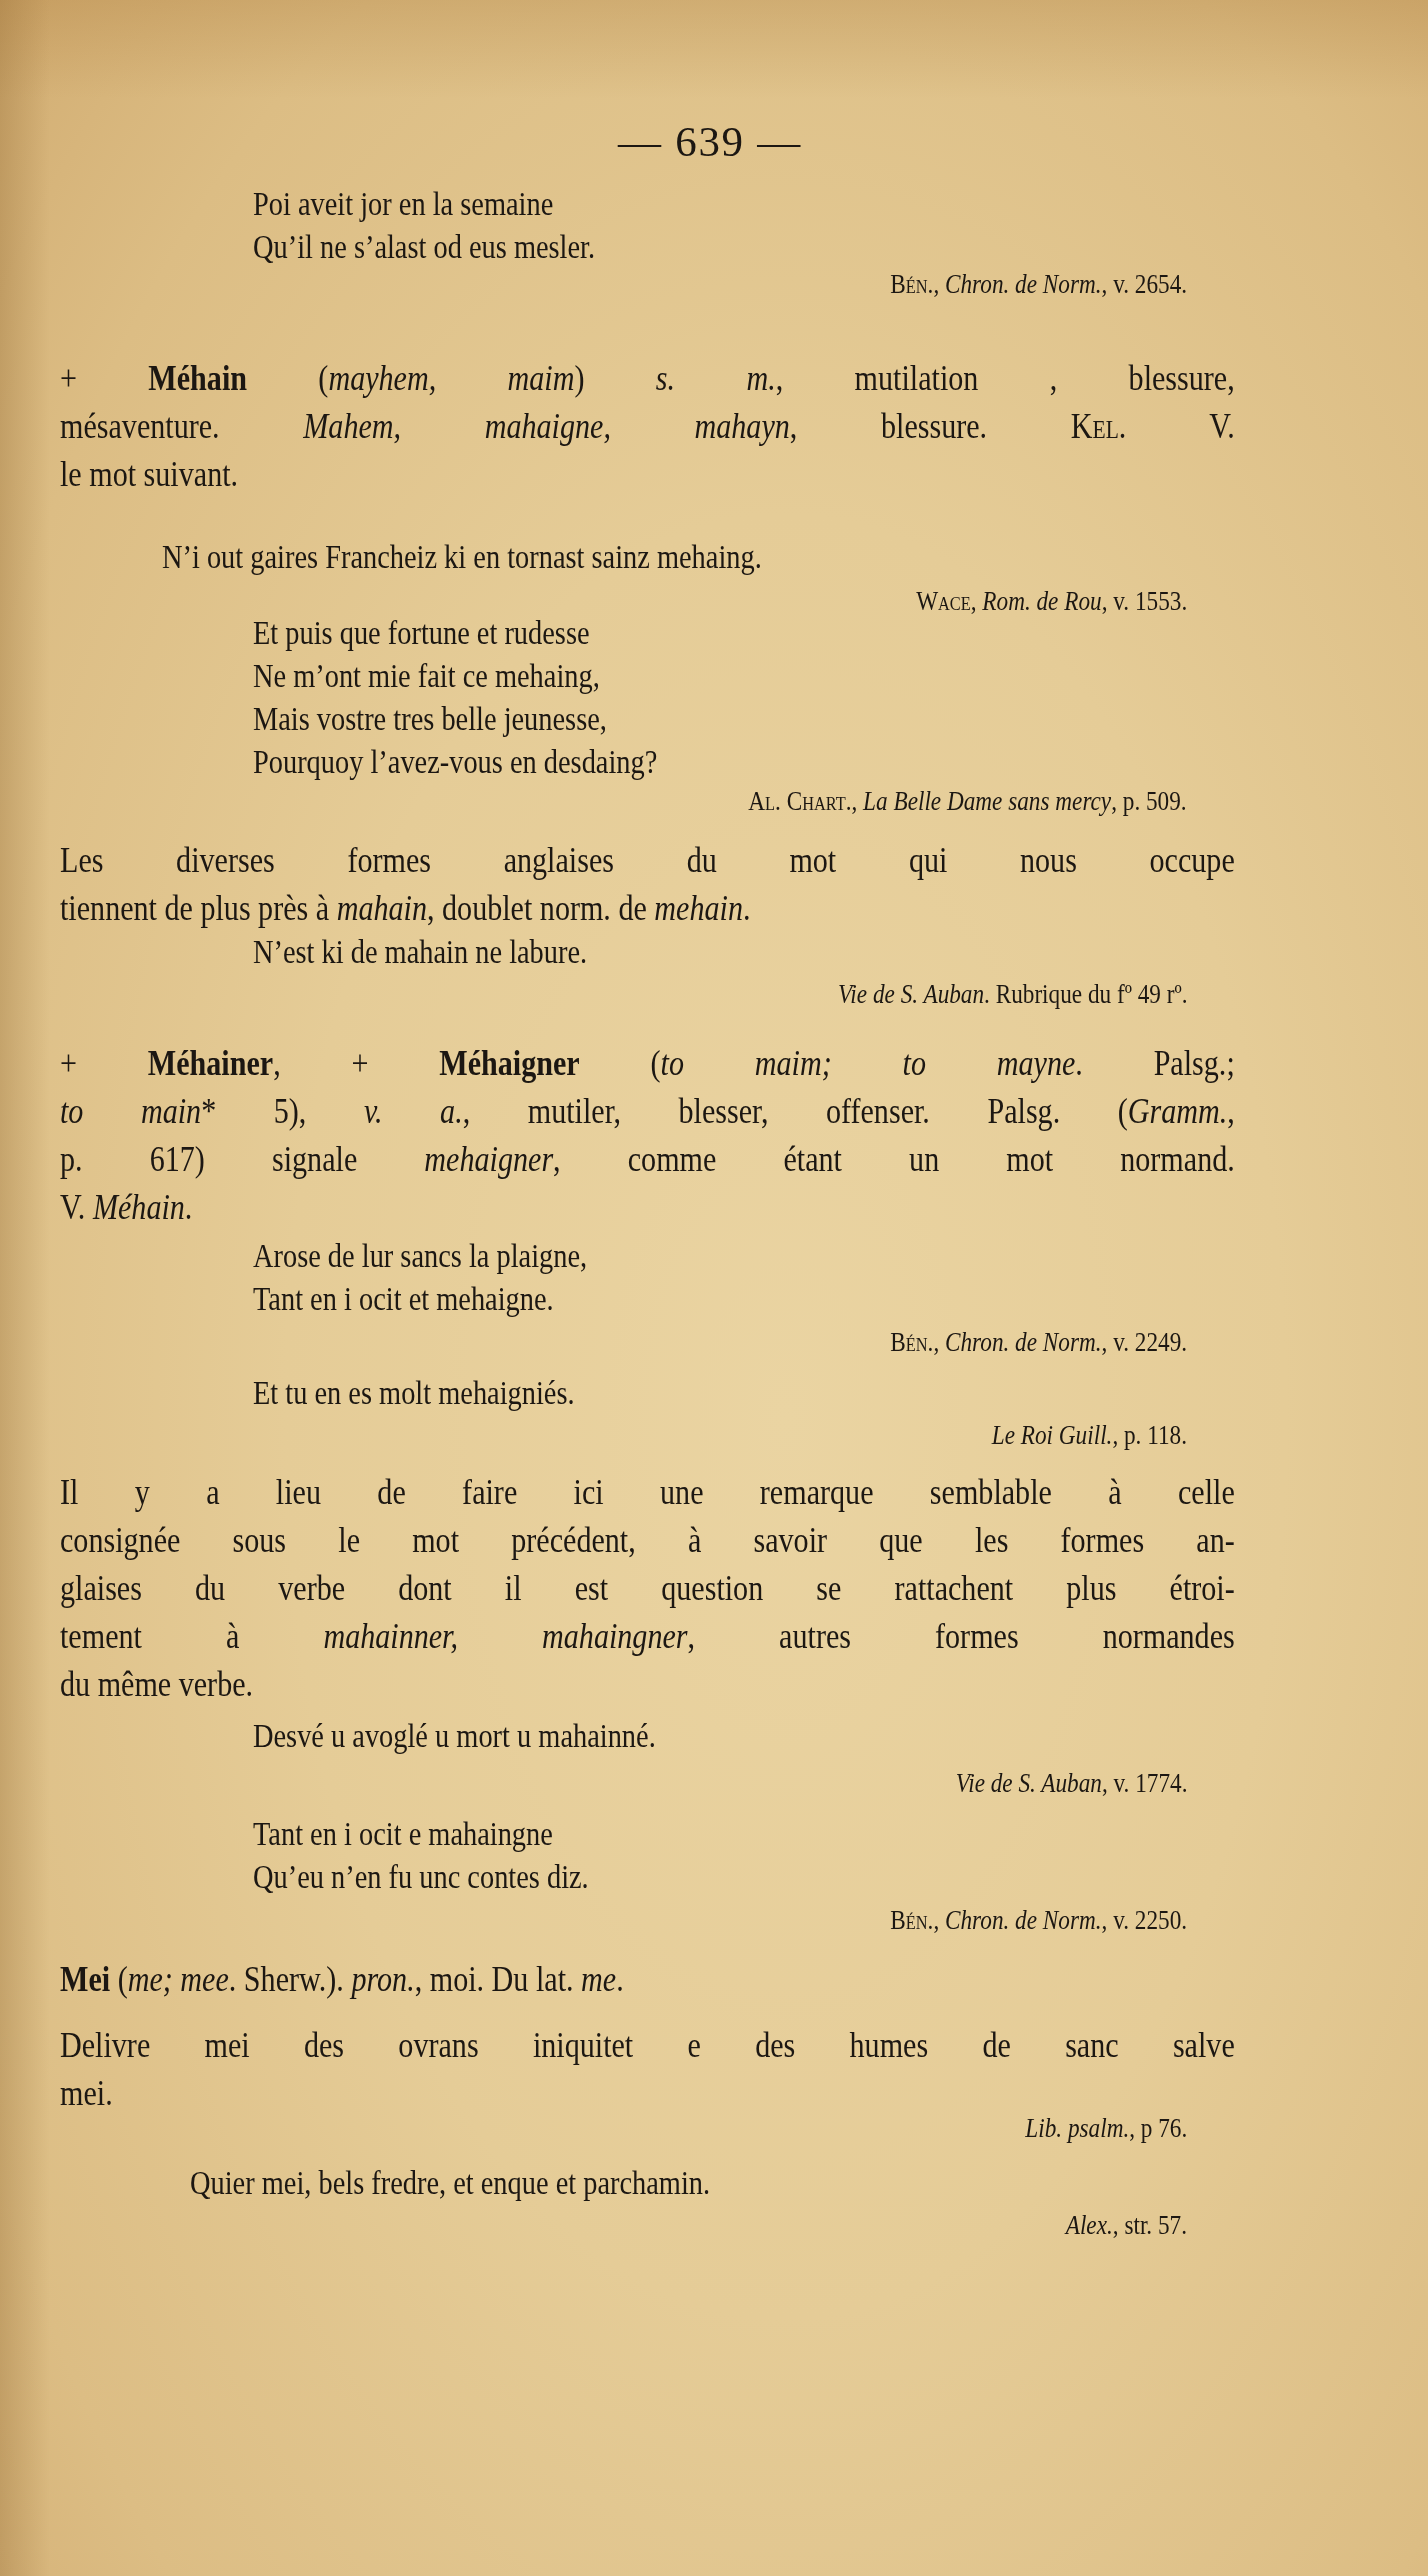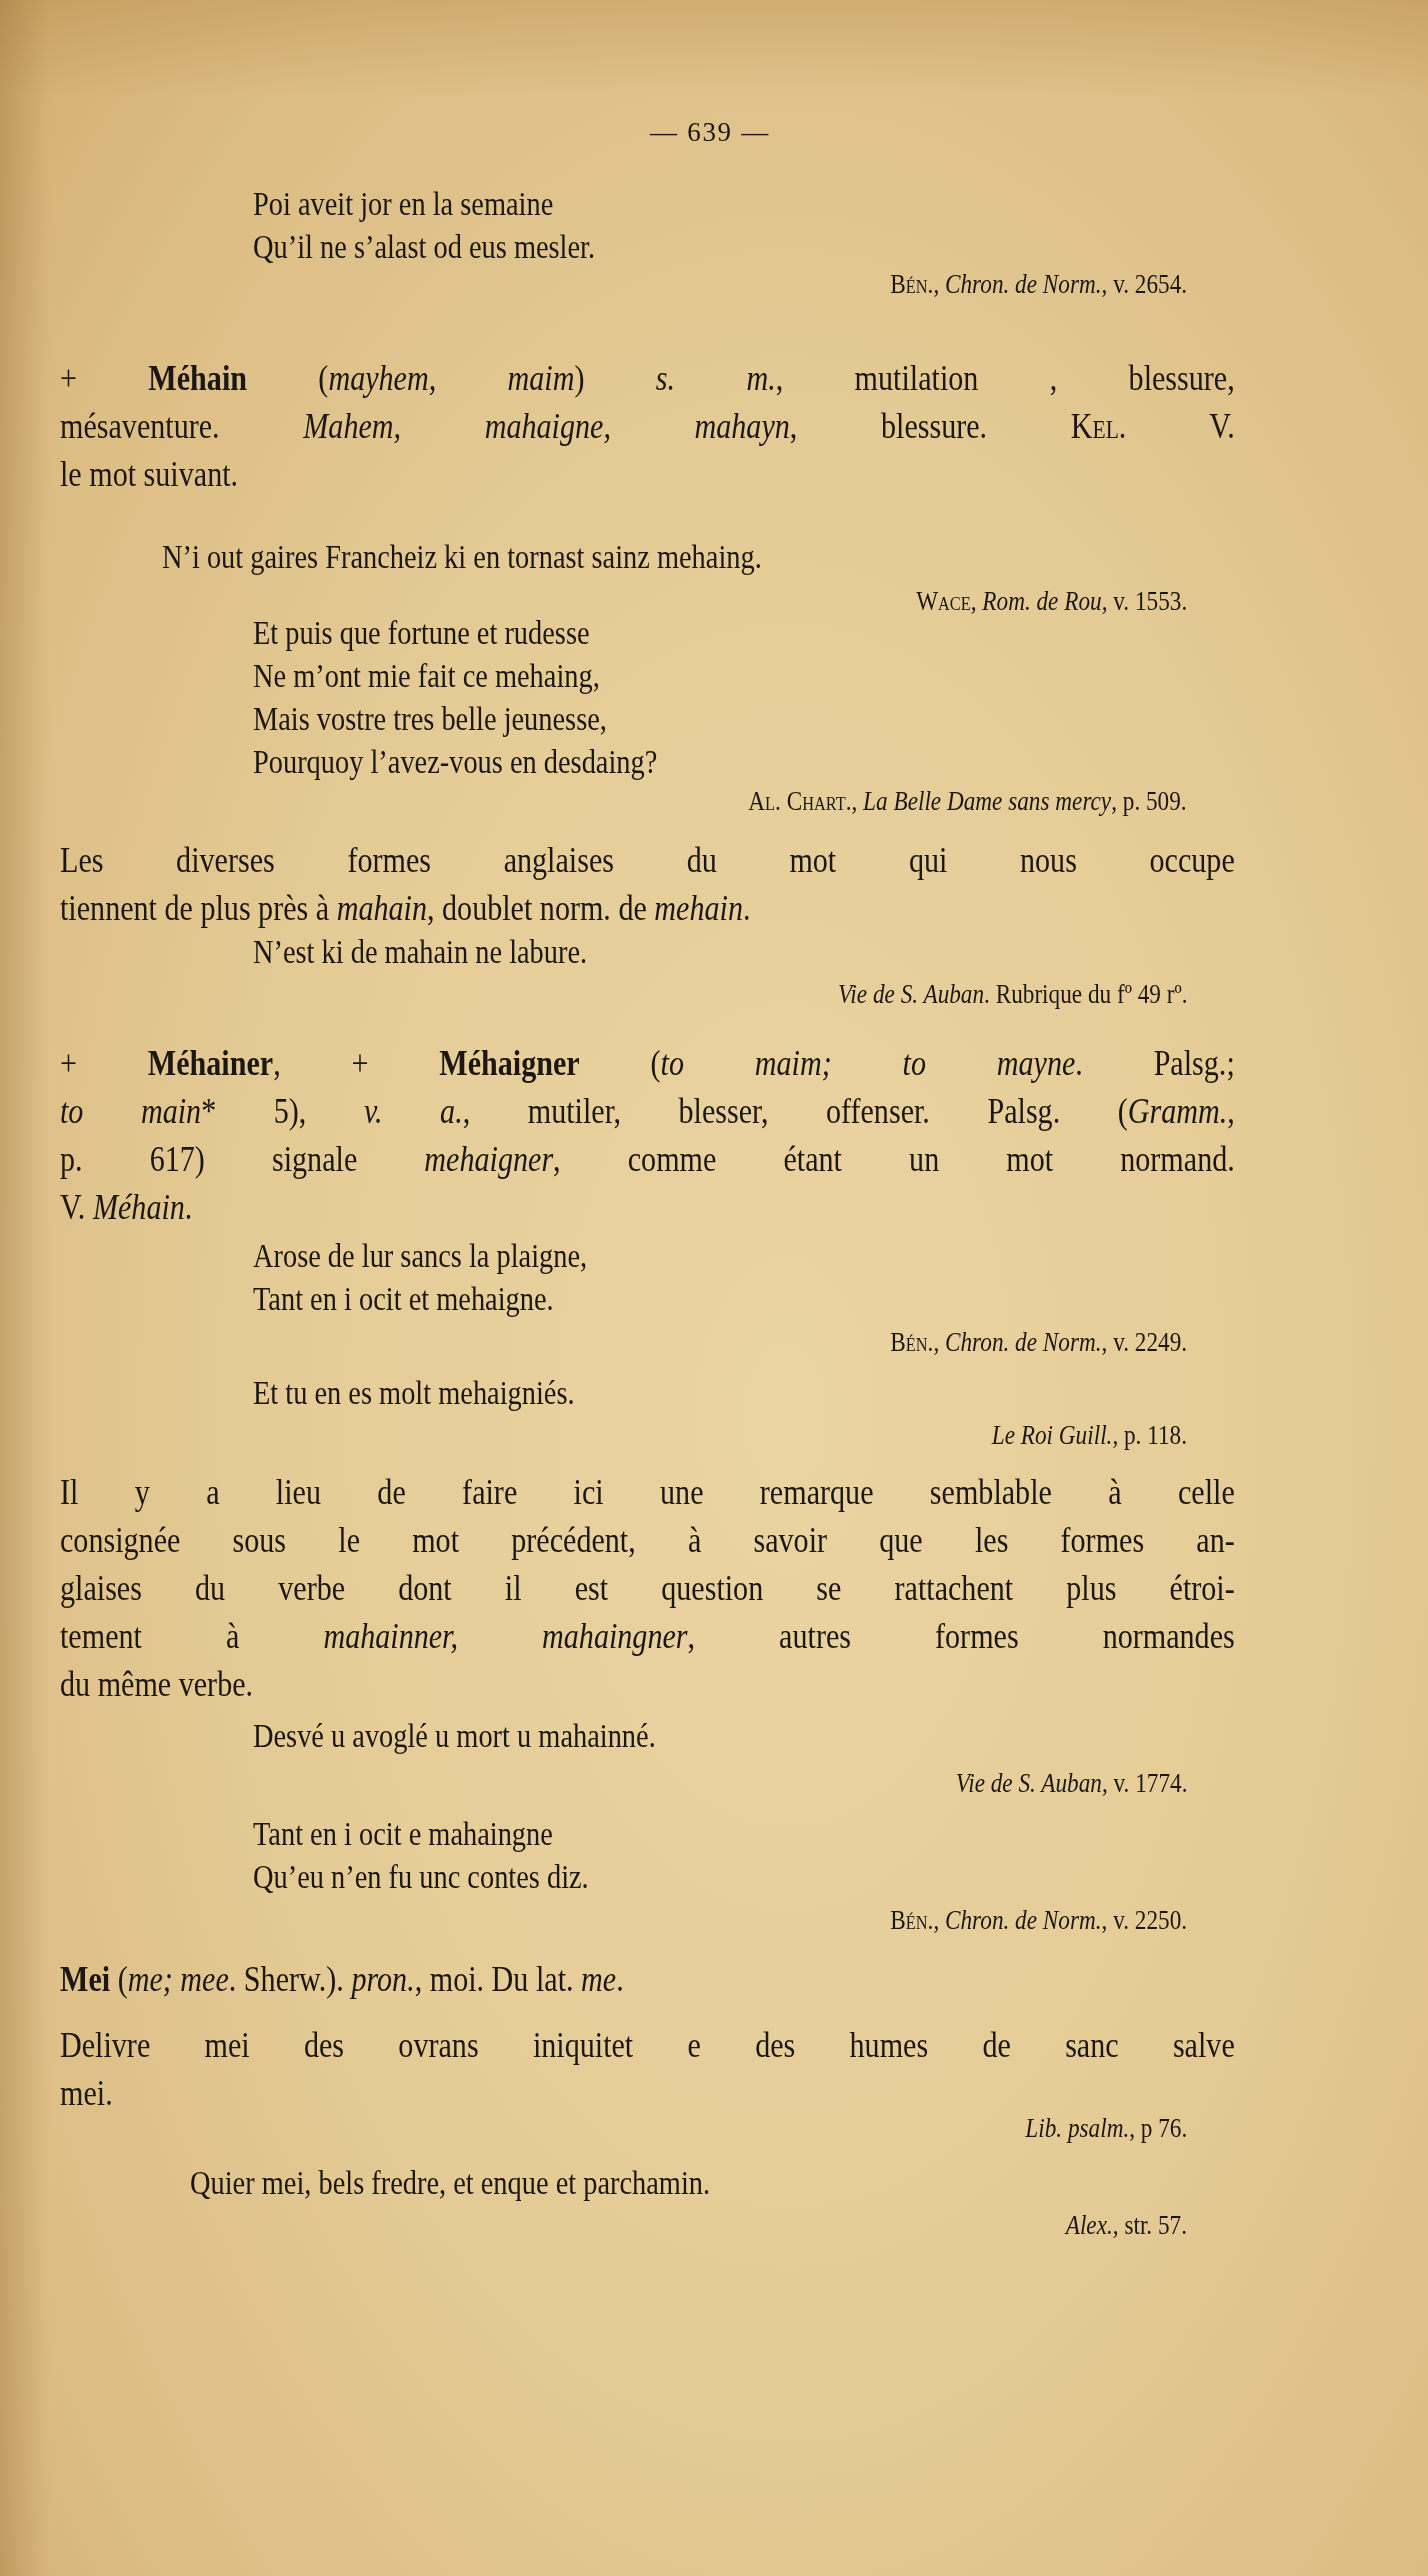--- a/index.html
+++ b/index.html
@@ -15,21 +15,21 @@
     background: linear-gradient(to right, rgba(150,110,55,0.35), rgba(150,110,55,0));
   }
   .page-edge-top {
     position: absolute; left: 0; top: 0; width: 1429px; height: 99px;
     background: linear-gradient(to bottom, rgba(170,120,55,0.28), rgba(170,120,55,0));
   }
   .page {
     position: absolute; left: 0; top: 0; width: 1429px; height: 2576px;
   }
   .blk { position: absolute; white-space: nowrap; }
-  .header { left: 0; width: 1420px; top: 117px; text-align: center; font-size: 27px; letter-spacing: 1.7px; }
+  .header { left: 0; width: 1420px; top: 117px; text-align: center; font-size: 43px; letter-spacing: 1.7px; }
   .verse { font-size: 33px; line-height: 43px; transform: scaleX(0.86); transform-origin: left top; }
   .cite { font-size: 27px; transform: scaleX(0.86); transform-origin: right top; text-align: right; }
   .prose { font-size: 35px; line-height: 48px; transform: scaleX(0.86); transform-origin: left top; }
   .prose .line { display: block; text-align: justify; text-align-last: justify; }
   .prose .line.last { text-align-last: left; }
   .i { font-style: italic; }
   .b { font-weight: bold; }
   .sc { font-variant: small-caps; }
   .cross { font-weight: normal; }
 </style>

